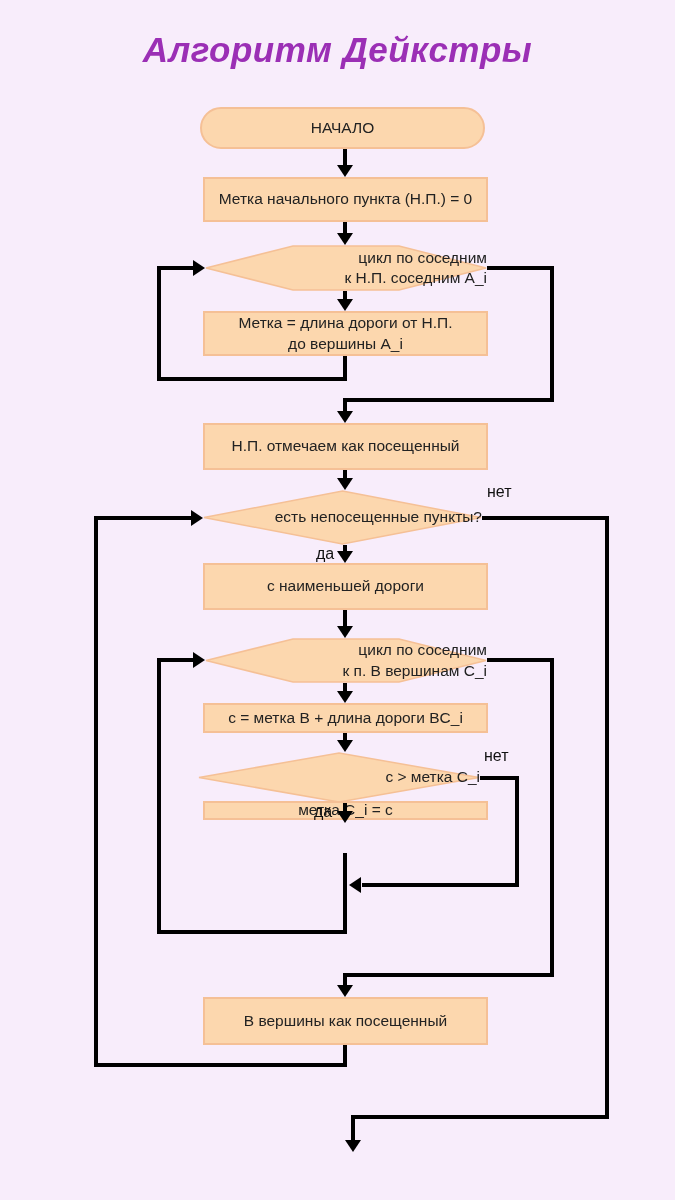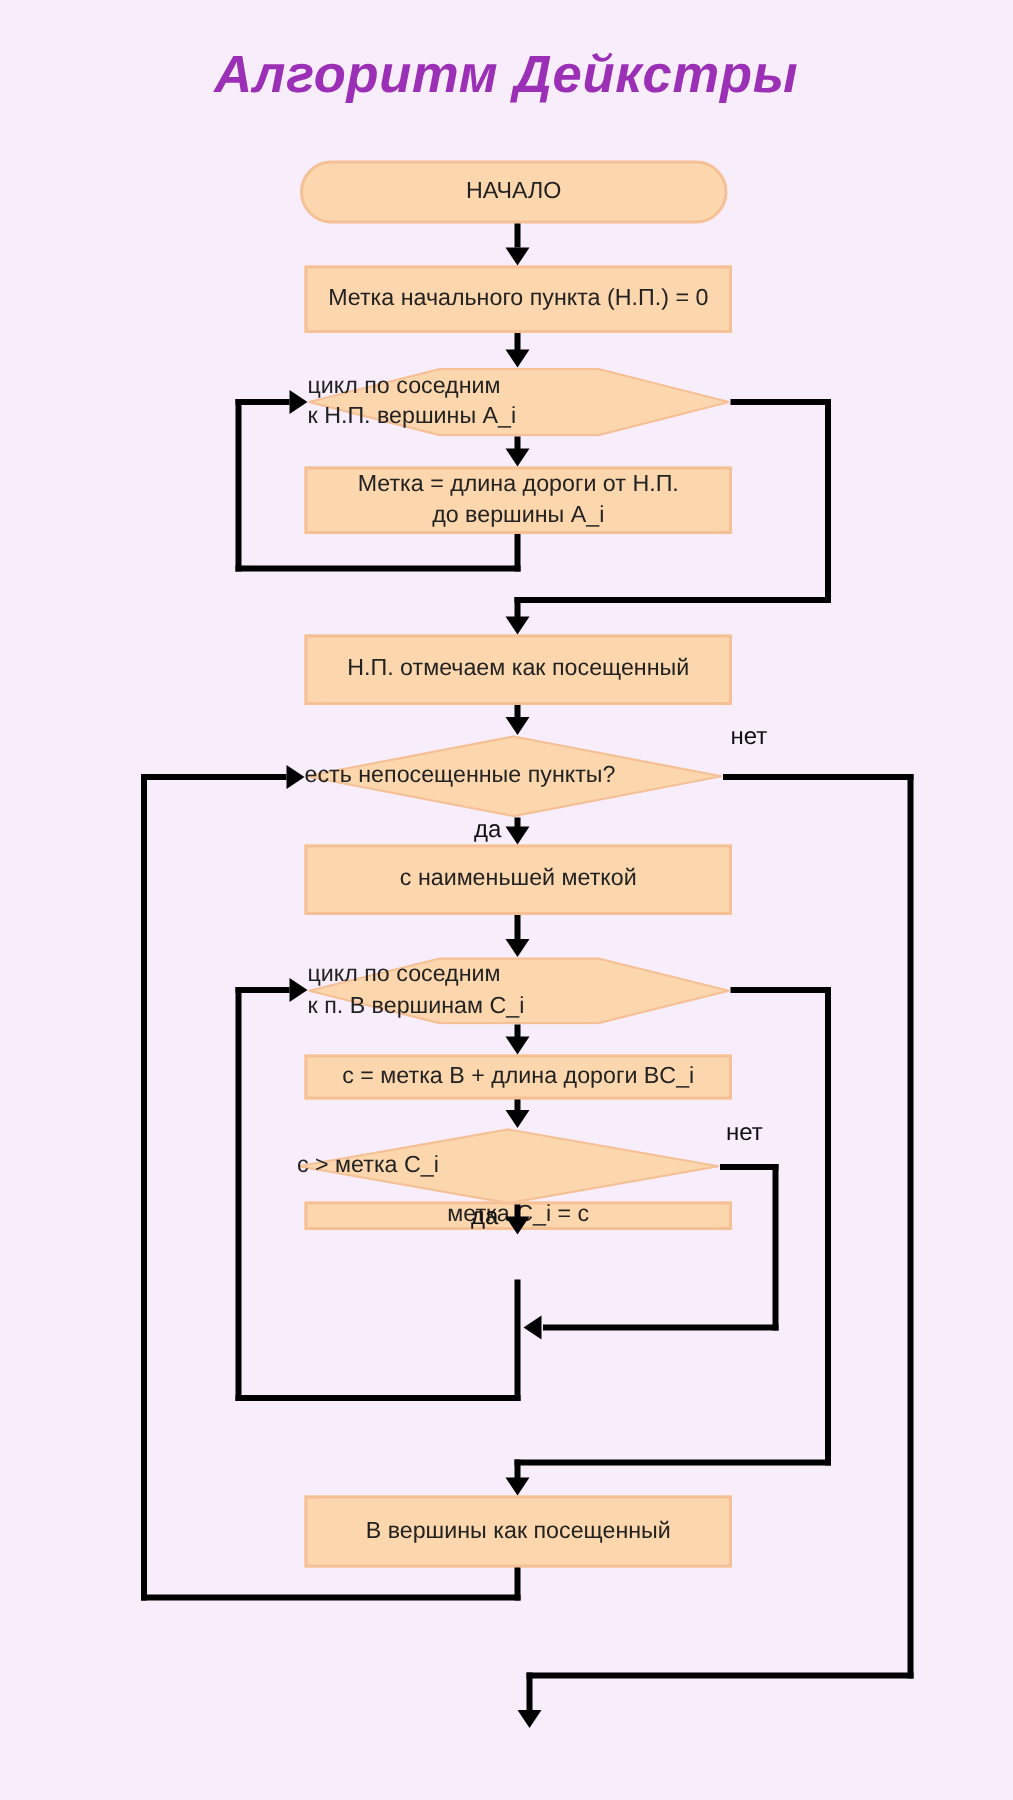--- a/index.html
+++ b/index.html
@@ -23,21 +23,21 @@
     display:flex;align-items:center;justify-content:center;
     text-align:center;font-size:15.5px;line-height:1.3;color:var(--text);
   }
   .rect{background:var(--shape-fill);border:2px solid var(--shape-border);}
   .pill{background:var(--shape-fill);border:2px solid var(--shape-border);border-radius:22px;}
   .poly{background:transparent;border:none;}
   .poly svg{position:absolute;left:0;top:0;width:100%;height:100%;display:block;}
   .poly svg polygon{fill:var(--shape-fill);stroke:var(--shape-border);stroke-width:1.5;}
   .poly-label{
     position:absolute;left:0;top:0;right:0;bottom:0;
-    display:flex;flex-direction:column;align-items:flex-start;justify-content:center;
+    display:flex;flex-direction:column;align-items:flex-end;justify-content:center;
   }
   .two span{display:block;}
   .ln{position:absolute;background:var(--connector);}
   .arr{position:absolute;width:0;height:0;}
   .arr-d{border-left:8px solid transparent;border-right:8px solid transparent;border-top:12px solid var(--connector);}
   .arr-r{border-top:8px solid transparent;border-bottom:8px solid transparent;border-left:12px solid var(--connector);}
   .arr-l{border-top:8px solid transparent;border-bottom:8px solid transparent;border-right:12px solid var(--connector);}
   .flow-label{position:absolute;font-size:16px;color:var(--label-text);line-height:1;}
 </style>
 </head>
@@ -54,21 +54,21 @@
   <div class="node rect" style="left:203px;top:177px;width:285px;height:45px">
     <span>Метка начального пункта (Н.П.) = 0</span>
   </div>
 
   <div class="node poly" style="left:205px;top:245px;width:282px;height:46px">
     <svg viewBox="0 0 282 46" preserveAspectRatio="none">
       <polygon points="1,23 88,1 194,1 281,23 194,45 88,45"></polygon>
     </svg>
     <div class="poly-label two">
       <span>цикл по соседним</span>
-      <span>к Н.П. вершины A_i</span>
+      <span>к Н.П. соседним A_i</span>
     </div>
   </div>
 
   <div class="node rect two" style="left:203px;top:311px;width:285px;height:45px">
     <div>
       <span>Метка = длина дороги от Н.П.</span>
       <span>до вершины A_i</span>
     </div>
   </div>
 
@@ -80,21 +80,21 @@
     <svg viewBox="0 0 279 55" preserveAspectRatio="none">
       <polygon points="139.5,1 278,27.5 139.5,54 1,27.5"></polygon>
     </svg>
     <div class="poly-label">
       <span>есть непосещенные пункты?</span>
     </div>
   </div>
 
   <div class="node rect two" style="left:203px;top:563px;width:285px;height:47px">
     <div>
-      <span>с наименьшей меткой</span>
+      <span>с наименьшей дороги</span>
     </div>
   </div>
 
   <div class="node poly" style="left:205px;top:638px;width:282px;height:45px">
     <svg viewBox="0 0 282 45" preserveAspectRatio="none">
       <polygon points="1,22.5 88,1 194,1 281,22.5 194,44 88,44"></polygon>
     </svg>
     <div class="poly-label two">
       <span>цикл по соседним</span>
       <span>к п. B вершинам C_i</span>

